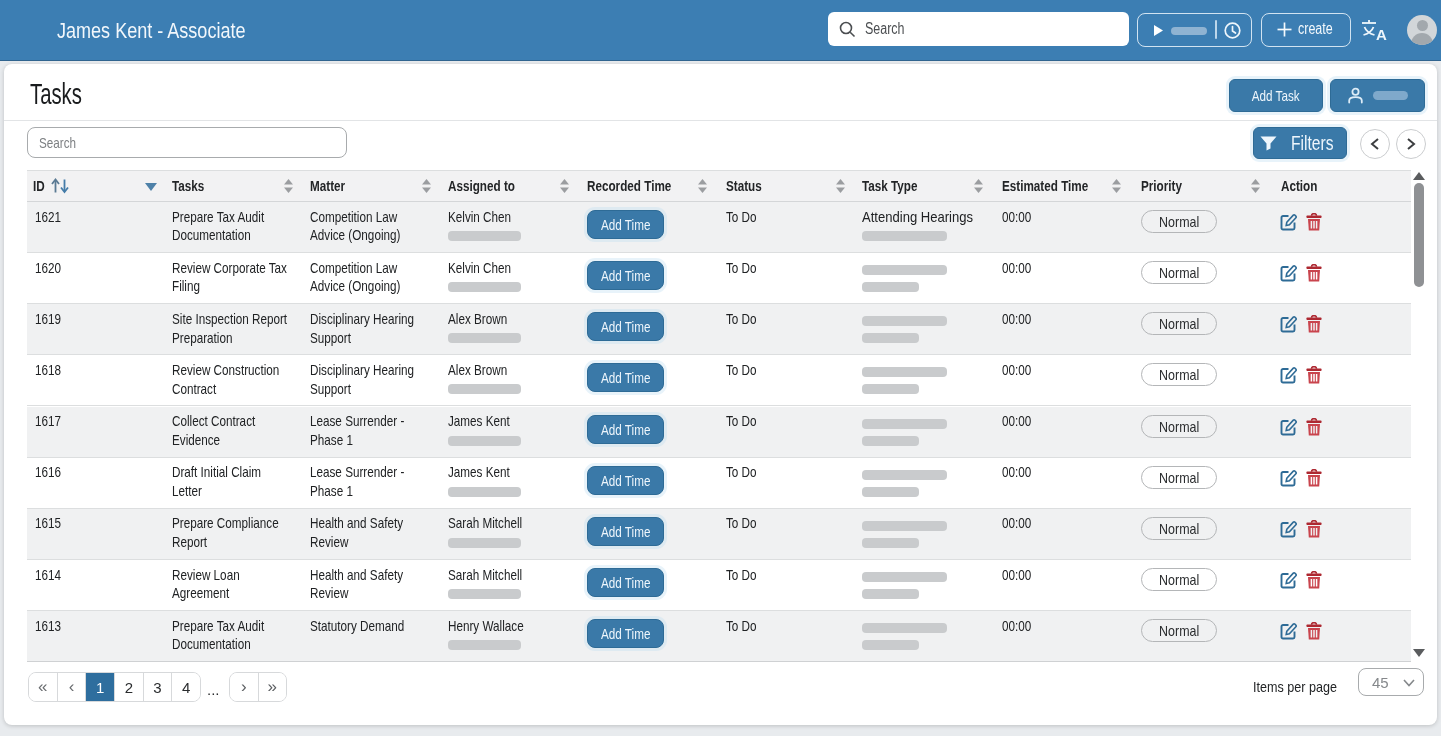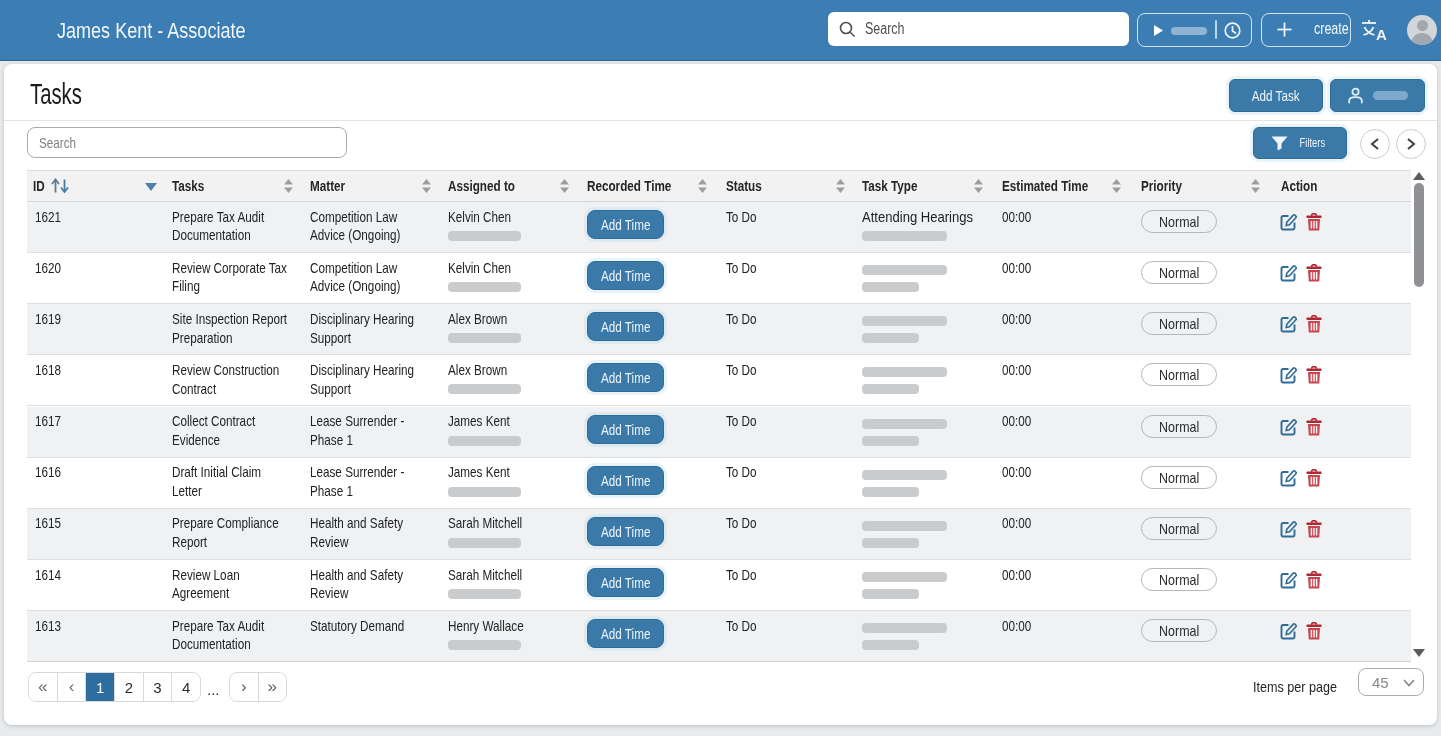--- a/index.html
+++ b/index.html
@@ -48,21 +48,21 @@
   <svg class="abs" style="left:86px;top:8px" width="17" height="17" viewBox="0 0 17 17">
    <circle cx="8.5" cy="8.5" r="7.3" fill="none" stroke="#eef6fc" stroke-width="1.7"></circle>
    <path d="M8.5 4.5 V9 L11.5 11" fill="none" stroke="#eef6fc" stroke-width="1.7" stroke-linecap="round"></path>
     </svg>
 </div>
 <div class="abs createbtn">
   <svg class="abs" style="left:15px;top:8px" width="15" height="15" viewBox="0 0 15 15">
    <line x1="7.5" y1="0.5" x2="7.5" y2="14.5" stroke="#f4f9fd" stroke-width="1.7"></line>
    <line x1="0.5" y1="7.5" x2="14.5" y2="7.5" stroke="#f4f9fd" stroke-width="1.7"></line>
     </svg>
-  <span class="abs" style="left:52px;top:6px;font-size:16px;"><span class="tx" style="transform-origin:0 50%">create</span></span>
+  <span class="abs" style="left:36px;top:6px;font-size:16px;"><span class="tx" style="transform-origin:0 50%">create</span></span>
 </div>
 <svg class="abs" style="left:1361px;top:19px" width="28" height="22" viewBox="0 0 28 22">
   <line x1="1" y1="4" x2="15" y2="4" stroke="#eef6fc" stroke-width="1.8"></line>
   <line x1="8" y1="1" x2="8" y2="4" stroke="#eef6fc" stroke-width="1.8"></line>
   <path d="M3.5 8 C5 12,10 15,13.5 16" fill="none" stroke="#eef6fc" stroke-width="1.8"></path>
   <path d="M12.5 8 C11 12,6 15,2.5 16" fill="none" stroke="#eef6fc" stroke-width="1.8"></path>
   <text x="15" y="21" font-size="15" font-weight="bold" fill="#eef6fc" font-family="Liberation Sans">A</text>
 </svg>
 <div class="abs" style="left:1407px;top:15px;width:30px;height:30px;border-radius:50%;background:#d2d6d9;overflow:hidden;">
   <div class="abs" style="left:9.5px;top:5px;width:11px;height:11px;border-radius:50%;background:#a2a8ad;"></div>
@@ -77,21 +77,21 @@
   <svg width="17" height="17" viewBox="0 0 17 17" style="margin-right:9px">
     <circle cx="8.5" cy="4.8" r="3.1" fill="none" stroke="#dcecf7" stroke-width="1.8"></circle>
     <path d="M2.2 15.5 V13.6 C2.2 11.3 4.5 10.2 8.5 10.2 C12.5 10.2 14.8 11.3 14.8 13.6 V15.5" fill="none" stroke="#dcecf7" stroke-width="1.8" stroke-linecap="round"></path>
   </svg>
   <div style="width:35px;height:9px;background:#7fa9cb;border-radius:5px;"></div>
 </div>
 <div class="abs divline"></div>
 <div class="abs srch2">
     <span class="ph"><span class="tx" style="transform-origin:0 50%">Search</span></span>
   </div>
-<div class="abs bluebtn" style="left:1253px;top:127px;width:92px;height:30px;font-size:12px;">
+<div class="abs bluebtn" style="left:1253px;top:127px;width:92px;height:30px;font-size:20px;">
   <svg width="17" height="15" viewBox="0 0 17 15" style="margin-right:8px">
     <path d="M0.5 0.5 H16.5 L10.5 7.5 V12.5 L6.5 14.5 V7.5 Z" fill="#eef6fc"></path>
     </svg>
   <span class="tx">Filters</span>
   </div>
 <div class="abs circ" style="left:1360px;top:129px;">
     <svg width="10" height="12" viewBox="0 0 10 12">
       <polyline points="8,1 2,6 8,11" fill="none" stroke="#3c3e40" stroke-width="2"></polyline>
     </svg>
   </div>

